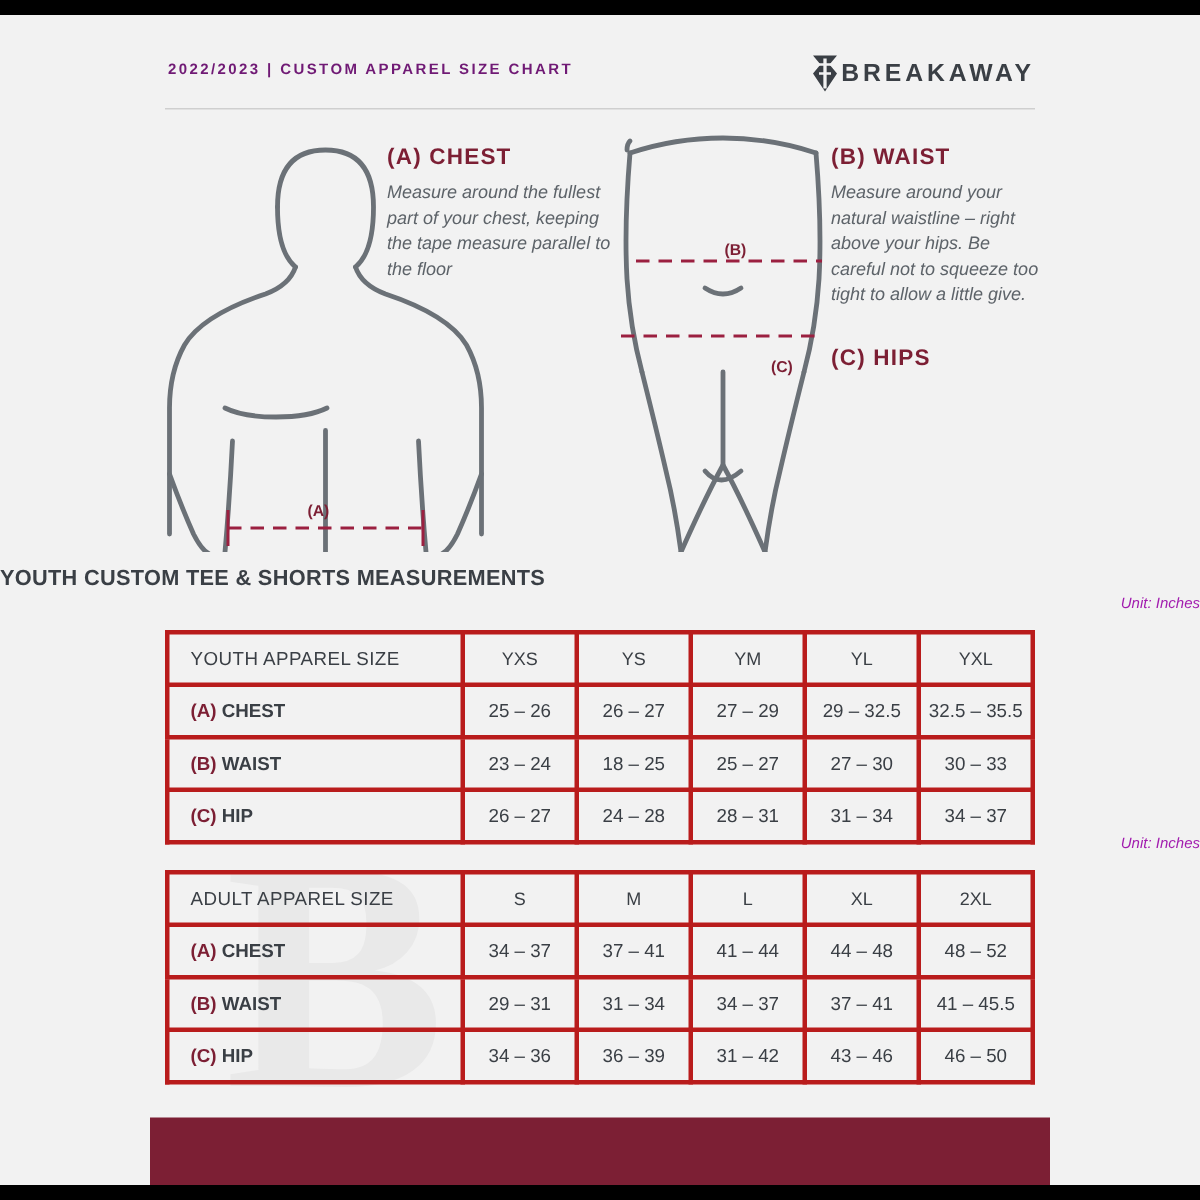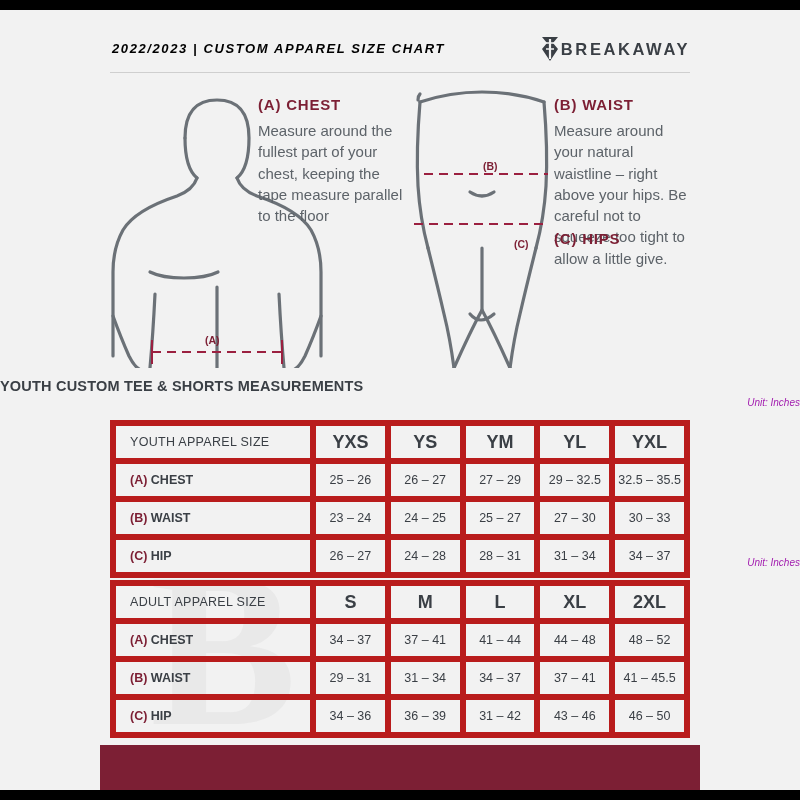--- a/index.html
+++ b/index.html
@@ -43,25 +43,24 @@
     position: absolute;
     left: 0;
     top: 0;
     width: 800px;
     height: 62px;
   }
   #header-title {
     position: absolute;
     left: 112px;
     top: 31px;
-    font-size: 13px;
+    font-size: 10px;
     font-weight: bold;
     letter-spacing: 1.6px;
-    color: #000000;
-    font-style: italic;
+    color: #701a75;
   }
   #brand-wrap {
     position: absolute;
     right: 110px;
     top: 26px;
     display: flex;
     align-items: center;
   }
   #brand-mark {
     width: 22px;
@@ -92,21 +91,22 @@
     height: 296px;
   }
 
   .note-head {
     font-size: 15px;
     font-weight: bold;
     letter-spacing: 0.8px;
     color: #7c1f34;
   }
   .note-body {
-    font-size: 15px;
+    font-size: 12px;
+    font-style: italic;
     color: #5d6369;
     line-height: 1.42;
     margin-top: 7px;
   }
   #note-chest {
     position: absolute;
     left: 258px;
     top: 24px;
     width: 152px;
   }
@@ -137,35 +137,35 @@
     color: #a21caf;
     margin-top: 3px;
   }
   table.size {
     border-collapse: collapse;
     width: 580px;
     margin: 12px auto 0 auto;
     table-layout: fixed;
   }
   table.size th, table.size td {
-    border: 6px solid #b91c1c;
+    border: 3px solid #b91c1c;
     height: 32px;
     font-size: 12.5px;
     color: #3a3f45;
     text-align: center;
     padding: 0;
   }
   table.size th.rowhead, table.size td.rowhead {
     text-align: left;
     padding-left: 14px;
     width: 180px;
   }
   table.size th {
-    font-weight: bold;
-    font-size: 18px;
+    font-weight: normal;
+    font-size: 12px;
   }
   table.size th.rowhead {
     font-weight: normal;
     font-size: 12.5px;
     letter-spacing: 0.3px;
   }
   .tag {
     color: #7c1f34;
     font-weight: bold;
   }
@@ -310,21 +310,21 @@
             <td>27 – 29</td>
             <td>29 – 32.5</td>
             <td>32.5 – 35.5</td>
           </tr>
           <tr>
             <td class="rowhead">
               <span class="tag">(B) </span>
               <span class="rowlabel">WAIST</span>
             </td>
             <td>23 – 24</td>
-            <td>24 – 25</td>
+            <td>18 – 25</td>
             <td>25 – 27</td>
             <td>27 – 30</td>
             <td>30 – 33</td>
           </tr>
           <tr>
             <td class="rowhead">
               <span class="tag">(C) </span>
               <span class="rowlabel">HIP</span>
             </td>
             <td>26 – 27</td>

